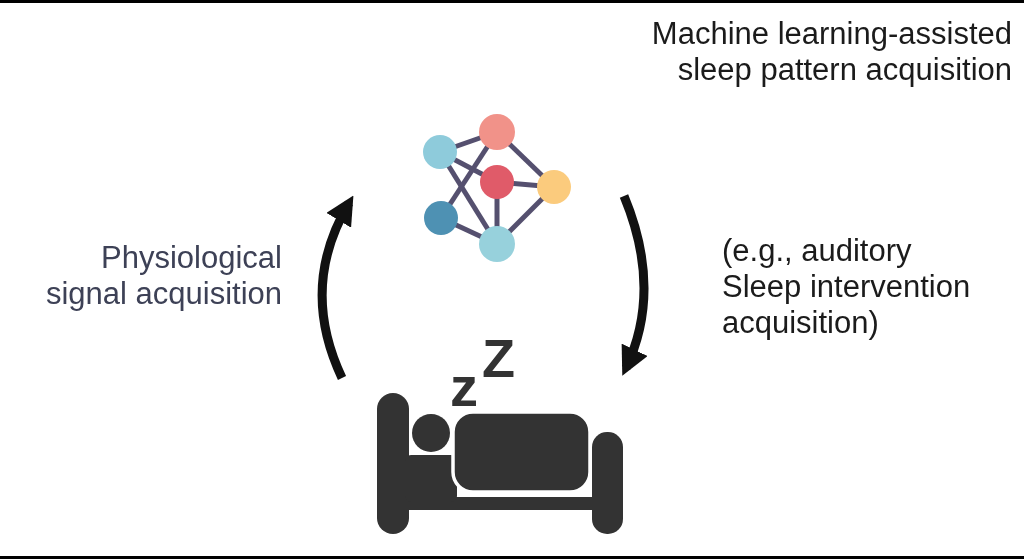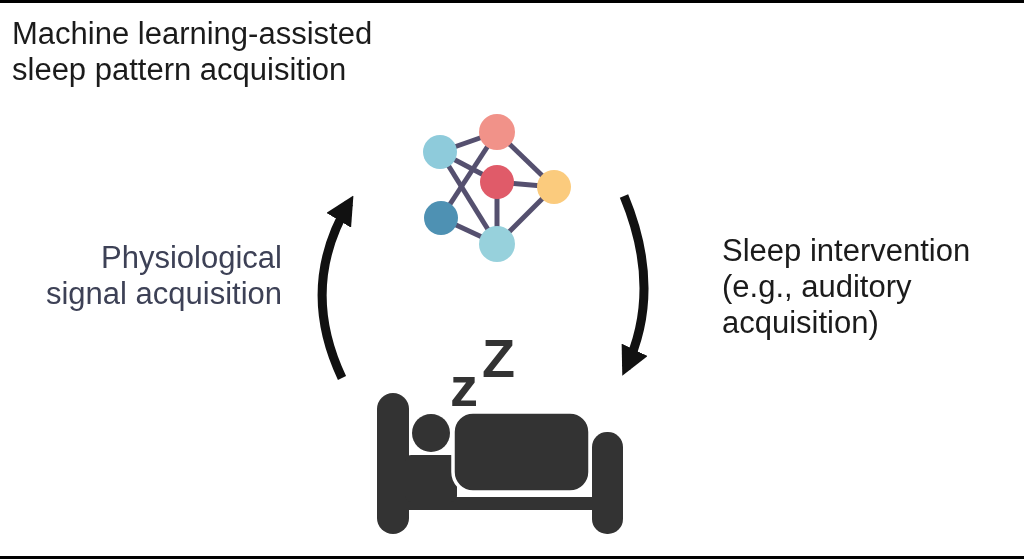--- a/index.html
+++ b/index.html
@@ -4,21 +4,21 @@
 <style>
   html,body{margin:0;padding:0;background:#ffffff;}
   .stage{
     position:relative;width:1024px;height:559px;background:#ffffff;
     overflow:hidden;font-family:"Liberation Sans", sans-serif;
   }
   .edge-bar{position:absolute;left:0;width:1024px;height:3px;}
   .edge-bar.top{top:0;}
   .edge-bar.bottom{bottom:0;}
   .txt{position:absolute;font-size:31px;line-height:36px;letter-spacing:0px;}
-  .title{top:16px;left:12px;width:1000px;text-align:left;}
+  .title{top:16px;left:12px;width:1000px;text-align:right;}
   .left-label{top:240px;right:742px;text-align:right;white-space:nowrap;}
   .right-label{top:233px;left:722px;text-align:left;white-space:nowrap;}
   svg.overlay{position:absolute;top:0;left:0;}
   .zletter{font-weight:bold;font-family:"Liberation Sans", sans-serif;}
 </style>
 </head>
 <body>
 
 <div class="stage">
 
@@ -28,22 +28,22 @@
     <div>Machine learning-assisted</div>
     <div>sleep pattern acquisition</div>
   </div>
 
   <div class="txt left-label" style="color: rgb(61, 65, 86);">
     <div>Physiological</div>
     <div>signal acquisition</div>
   </div>
 
   <div class="txt right-label" style="color: rgb(27, 27, 27);">
+    <div>(e.g., auditory</div>
     <div>Sleep intervention</div>
-    <div>(e.g., auditory</div>
     <div>acquisition)</div>
   </div>
 
   <svg class="overlay" width="1024" height="559" viewBox="0 0 1024 559">
     <defs>
       <marker id="arrow-head" viewBox="0 0 10 10" refX="7" refY="5" markerWidth="3.2" markerHeight="3.2" orient="auto-start-reverse">
         <path d="M 0 0 L 10 5 L 0 10 z" fill="#111111"></path>
       </marker>
     </defs>
 

